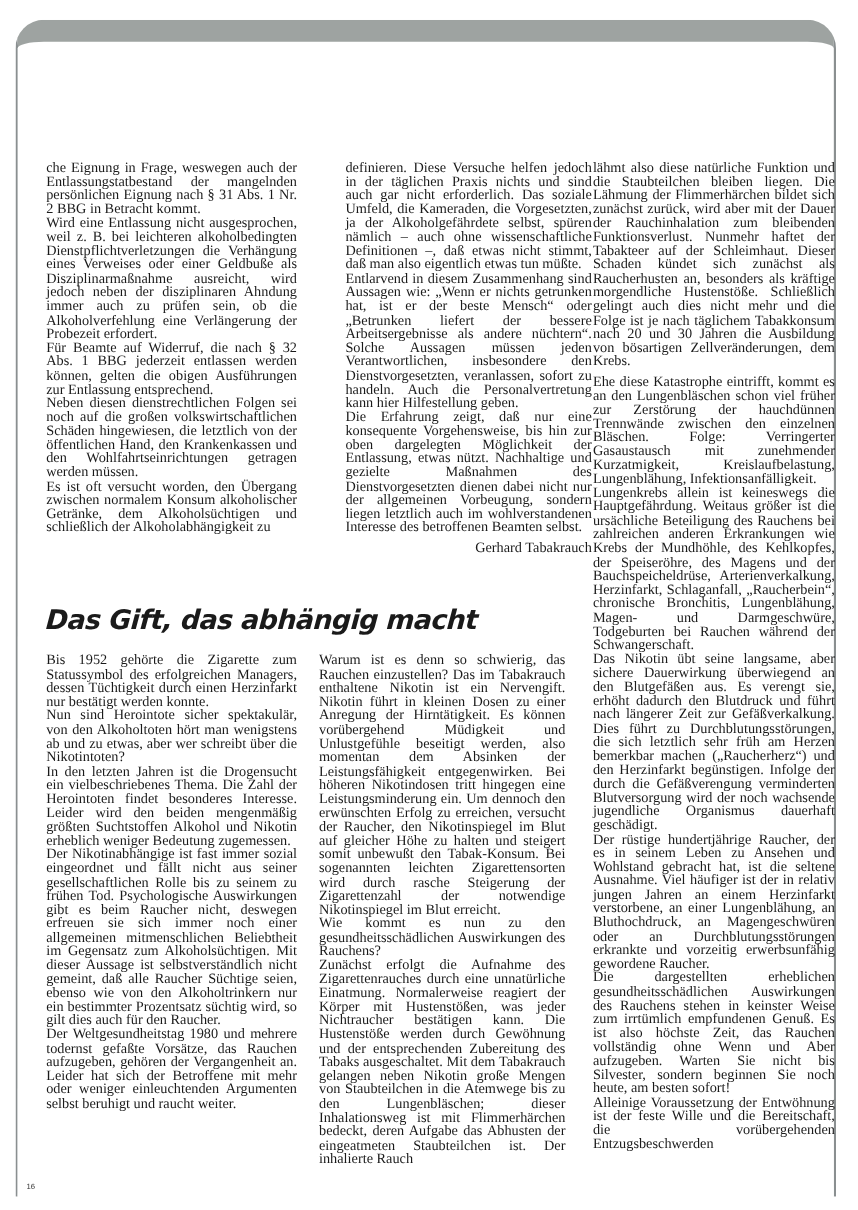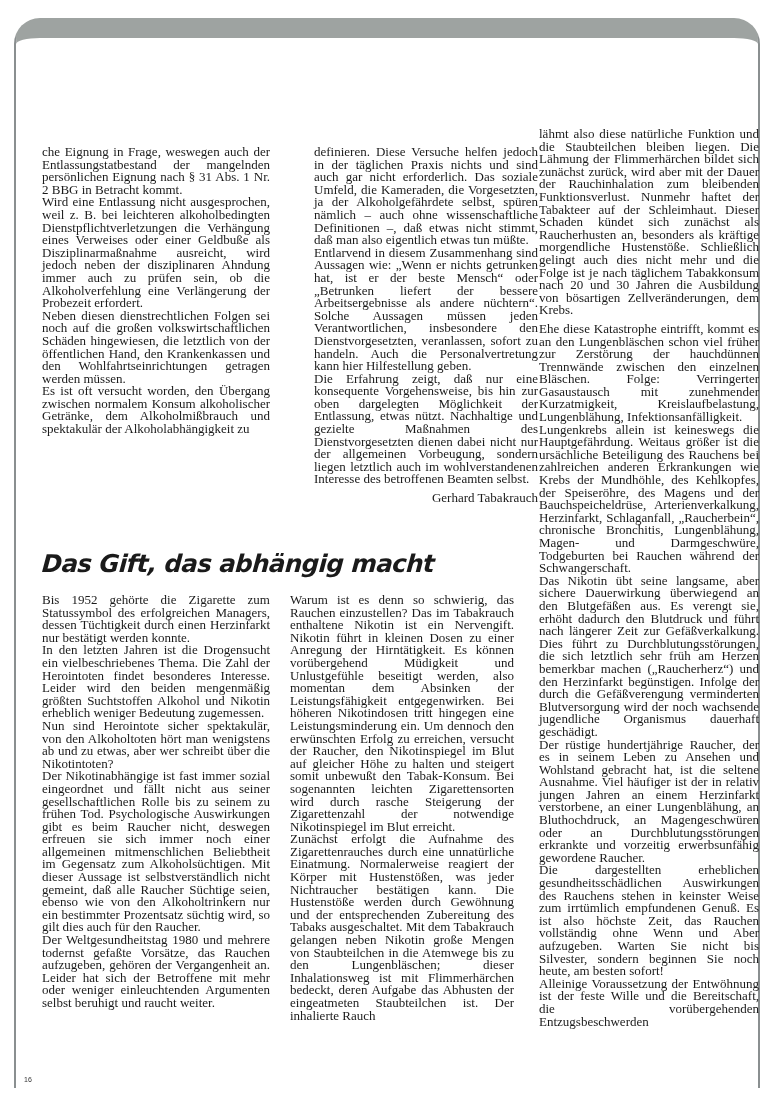--- a/index.html
+++ b/index.html
@@ -13,41 +13,42 @@
     border-top:20px solid #9ea3a1; border-radius:26px 26px 0 0; box-sizing:border-box;
   }
   .col { position:absolute; font-size:13px; line-height:12.6px; text-align:justify; hyphens:manual;font-family:Liberation Serif, serif; }
   .col p { margin:0; }
   .col p.gap { margin-top:6px; }
   .c1 { left:42px; width:228px; }
   .c2 { left:290px; width:224px; }
   .c3 { left:539px; width:220px; }
   .top1 { top:146px; }
   .top2 { top:146px;margin-left:24px; }
-  .top3 { top:128px; }
+  .top3 { top:146px; }
   .low1 { top:594px; }
   .low2 { top:594px; }
   .headline {
     position:absolute; left:42px; top:549px; width:480px;
     font-family:"DejaVu Sans", sans-serif; font-weight:bold; font-style:italic;
     font-size:24.5px; letter-spacing:-0.6px; color:#1a1a1a; transform:skewX(-4deg);
   }
   .author { text-align:right; margin-top:6px !important; }
   .page-number { position:absolute; left:24px; top:1076px; font-size:7px; color:#333; }
 </style>
 </head>
 <body>
 
 <div class="page-frame"></div>
 
 <div class="col c1 top1">
   <p>che Eignung in Frage, weswegen auch der Entlassungstatbestand der mangelnden persönlichen Eignung nach § 31 Abs. 1 Nr. 2 BBG in Betracht kommt.</p>
   <p>Wird eine Entlassung nicht ausgesprochen, weil z. B. bei leichteren alkoholbedingten Dienstpflichtverletzungen die Verhängung eines Verweises oder einer Geldbuße als Disziplinarmaßnahme ausreicht, wird jedoch neben der disziplinaren Ahndung immer auch zu prüfen sein, ob die Alkoholverfehlung eine Verlängerung der Probezeit erfordert.</p>
+  <p>Für Beamte auf Widerruf, die nach § 32 Abs. 1 BBG jederzeit entlassen werden können, gelten die obigen Ausführungen zur Entlassung entsprechend.</p>
   <p>Neben diesen dienstrechtlichen Folgen sei noch auf die großen volkswirtschaftlichen Schäden hingewiesen, die letztlich von der öffentlichen Hand, den Krankenkassen und den Wohlfahrtseinrichtungen getragen werden müssen.</p>
-  <p>Es ist oft versucht worden, den Übergang zwischen normalem Konsum alkoholischer Getränke, dem Alkoholmißbrauch und spektakulär der Alkoholabhängigkeit zu</p>
+  <p>Es ist oft versucht worden, den Übergang zwischen normalem Konsum alkoholischer Getränke, dem Alkoholsüchtigen und schließlich der Alkoholabhängigkeit zu</p>
 </div>
 
 <div class="col c2 top2">
   <p>definieren. Diese Versuche helfen jedoch in der täglichen Praxis nichts und sind auch gar nicht erforderlich. Das soziale Umfeld, die Kameraden, die Vorgesetzten, ja der Alkoholgefährdete selbst, spüren nämlich – auch ohne wissenschaftliche Definitionen –, daß etwas nicht stimmt, daß man also eigentlich etwas tun müßte.</p>
   <p>Entlarvend in diesem Zusammenhang sind Aussagen wie: „Wenn er nichts getrunken hat, ist er der beste Mensch“ oder „Betrunken liefert der bessere Arbeitsergebnisse als andere nüchtern“. Solche Aussagen müssen jeden Verantwortlichen, insbesondere den Dienstvorgesetzten, veranlassen, sofort zu handeln. Auch die Personalvertretung kann hier Hilfestellung geben.</p>
   <p>Die Erfahrung zeigt, daß nur eine konsequente Vorgehensweise, bis hin zur oben dargelegten Möglichkeit der Entlassung, etwas nützt. Nachhaltige und gezielte Maßnahmen des Dienstvorgesetzten dienen dabei nicht nur der allgemeinen Vorbeugung, sondern liegen letztlich auch im wohlverstandenen Interesse des betroffenen Beamten selbst.</p>
   <p class="author">Gerhard Tabakrauch</p>
 </div>
 
 <div class="col c3 top3">
@@ -57,24 +58,25 @@
   <p>Das Nikotin übt seine langsame, aber sichere Dauerwirkung überwiegend an den Blutgefäßen aus. Es verengt sie, erhöht dadurch den Blutdruck und führt nach längerer Zeit zur Gefäßverkalkung. Dies führt zu Durchblutungsstörungen, die sich letztlich sehr früh am Herzen bemerkbar machen („Raucherherz“) und den Herzinfarkt begünstigen. Infolge der durch die Gefäßverengung verminderten Blutversorgung wird der noch wachsende jugendliche Organismus dauerhaft geschädigt.</p>
   <p>Der rüstige hundertjährige Raucher, der es in seinem Leben zu Ansehen und Wohlstand gebracht hat, ist die seltene Ausnahme. Viel häufiger ist der in relativ jungen Jahren an einem Herzinfarkt verstorbene, an einer Lungenblähung, an Bluthochdruck, an Magengeschwüren oder an Durchblutungsstörungen erkrankte und vorzeitig erwerbsunfähig gewordene Raucher.</p>
   <p>Die dargestellten erheblichen gesundheitsschädlichen Auswirkungen des Rauchens stehen in keinster Weise zum irrtümlich empfundenen Genuß. Es ist also höchste Zeit, das Rauchen vollständig ohne Wenn und Aber aufzugeben. Warten Sie nicht bis Silvester, sondern beginnen Sie noch heute, am besten sofort!</p>
   <p>Alleinige Voraussetzung der Entwöhnung ist der feste Wille und die Bereitschaft, die vorübergehenden Entzugsbeschwerden</p>
 </div>
 
 <div class="headline">Das Gift, das abhängig macht</div>
 
 <div class="col c1 low1">
   <p>Bis 1952 gehörte die Zigarette zum Statussymbol des erfolgreichen Managers, dessen Tüchtigkeit durch einen Herzinfarkt nur bestätigt werden konnte.</p>
+  <p>Nun sind Herointote sicher spektakulär, von den Alkoholtoten hört man wenigstens ab und zu etwas, aber wer schreibt über die Nikotintoten?</p>
   <p>In den letzten Jahren ist die Drogensucht ein vielbeschriebenes Thema. Die Zahl der Herointoten findet besonderes Interesse. Leider wird den beiden mengenmäßig größten Suchtstoffen Alkohol und Nikotin erheblich weniger Bedeutung zugemessen.</p>
-  <p>Nun sind Herointote sicher spektakulär, von den Alkoholtoten hört man wenigstens ab und zu etwas, aber wer schreibt über die Nikotintoten?</p>
   <p>Der Nikotinabhängige ist fast immer sozial eingeordnet und fällt nicht aus seiner gesellschaftlichen Rolle bis zu seinem zu frühen Tod. Psychologische Auswirkungen gibt es beim Raucher nicht, deswegen erfreuen sie sich immer noch einer allgemeinen mitmenschlichen Beliebtheit im Gegensatz zum Alkoholsüchtigen. Mit dieser Aussage ist selbstverständlich nicht gemeint, daß alle Raucher Süchtige seien, ebenso wie von den Alkoholtrinkern nur ein bestimmter Prozentsatz süchtig wird, so gilt dies auch für den Raucher.</p>
   <p>Der Weltgesundheitstag 1980 und mehrere todernst gefaßte Vorsätze, das Rauchen aufzugeben, gehören der Vergangenheit an. Leider hat sich der Betroffene mit mehr oder weniger einleuchtenden Argumenten selbst beruhigt und raucht weiter.</p>
 </div>
 
 <div class="col c2 low2">
   <p>Warum ist es denn so schwierig, das Rauchen einzustellen? Das im Tabakrauch enthaltene Nikotin ist ein Nervengift. Nikotin führt in kleinen Dosen zu einer Anregung der Hirntätigkeit. Es können vorübergehend Müdigkeit und Unlustgefühle beseitigt werden, also momentan dem Absinken der Leistungsfähigkeit entgegenwirken. Bei höheren Nikotindosen tritt hingegen eine Leistungsminderung ein. Um dennoch den erwünschten Erfolg zu erreichen, versucht der Raucher, den Nikotinspiegel im Blut auf gleicher Höhe zu halten und steigert somit unbewußt den Tabak-Konsum. Bei sogenannten leichten Zigarettensorten wird durch rasche Steigerung der Zigarettenzahl der notwendige Nikotinspiegel im Blut erreicht.</p>
+  <p>Wie kommt es nun zu den gesundheitsschädlichen Auswirkungen des Rauchens?</p>
   <p>Zunächst erfolgt die Aufnahme des Zigarettenrauches durch eine unnatürliche Einatmung. Normalerweise reagiert der Körper mit Hustenstößen, was jeder Nichtraucher bestätigen kann. Die Hustenstöße werden durch Gewöhnung und der entsprechenden Zubereitung des Tabaks ausgeschaltet. Mit dem Tabakrauch gelangen neben Nikotin große Mengen von Staubteilchen in die Atemwege bis zu den Lungenbläschen; dieser Inhalationsweg ist mit Flimmerhärchen bedeckt, deren Aufgabe das Abhusten der eingeatmeten Staubteilchen ist. Der inhalierte Rauch</p>
 </div>
 
 <div class="page-number">16</div>
 
 </body></html>

